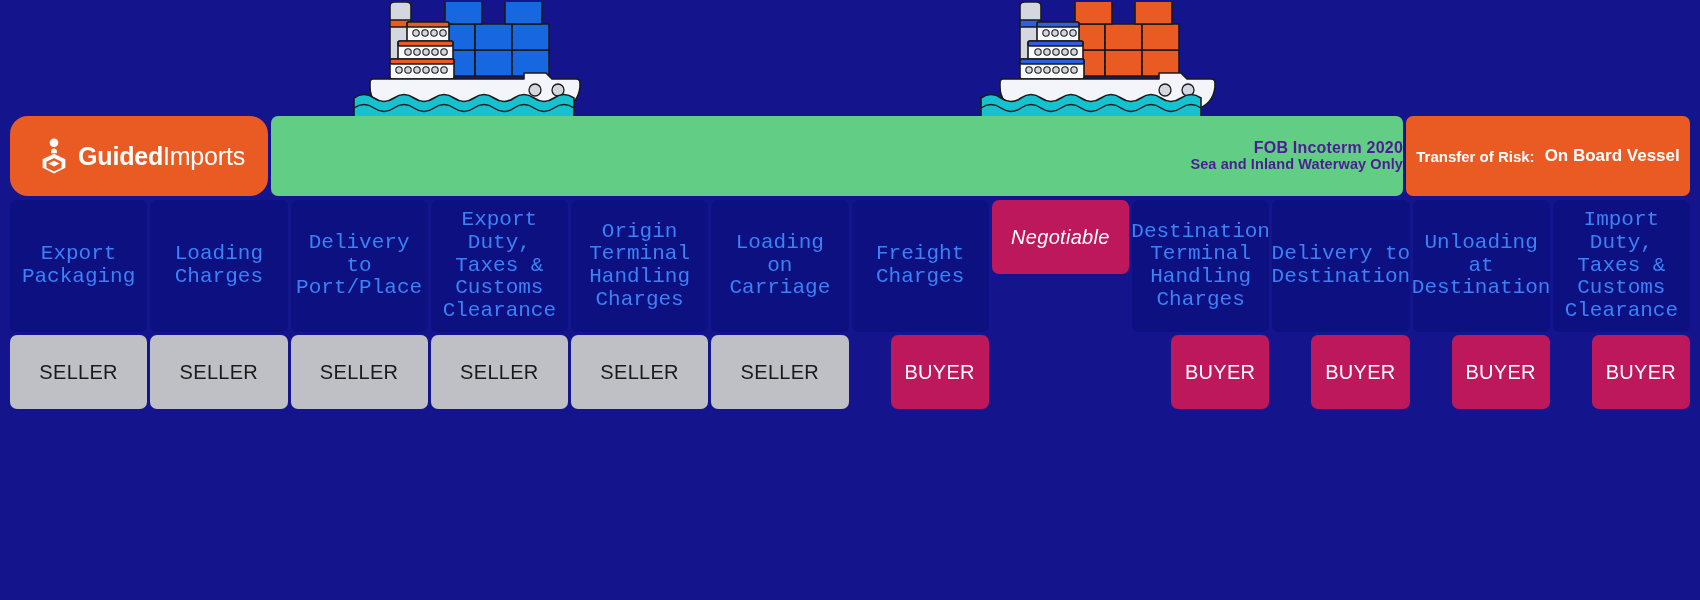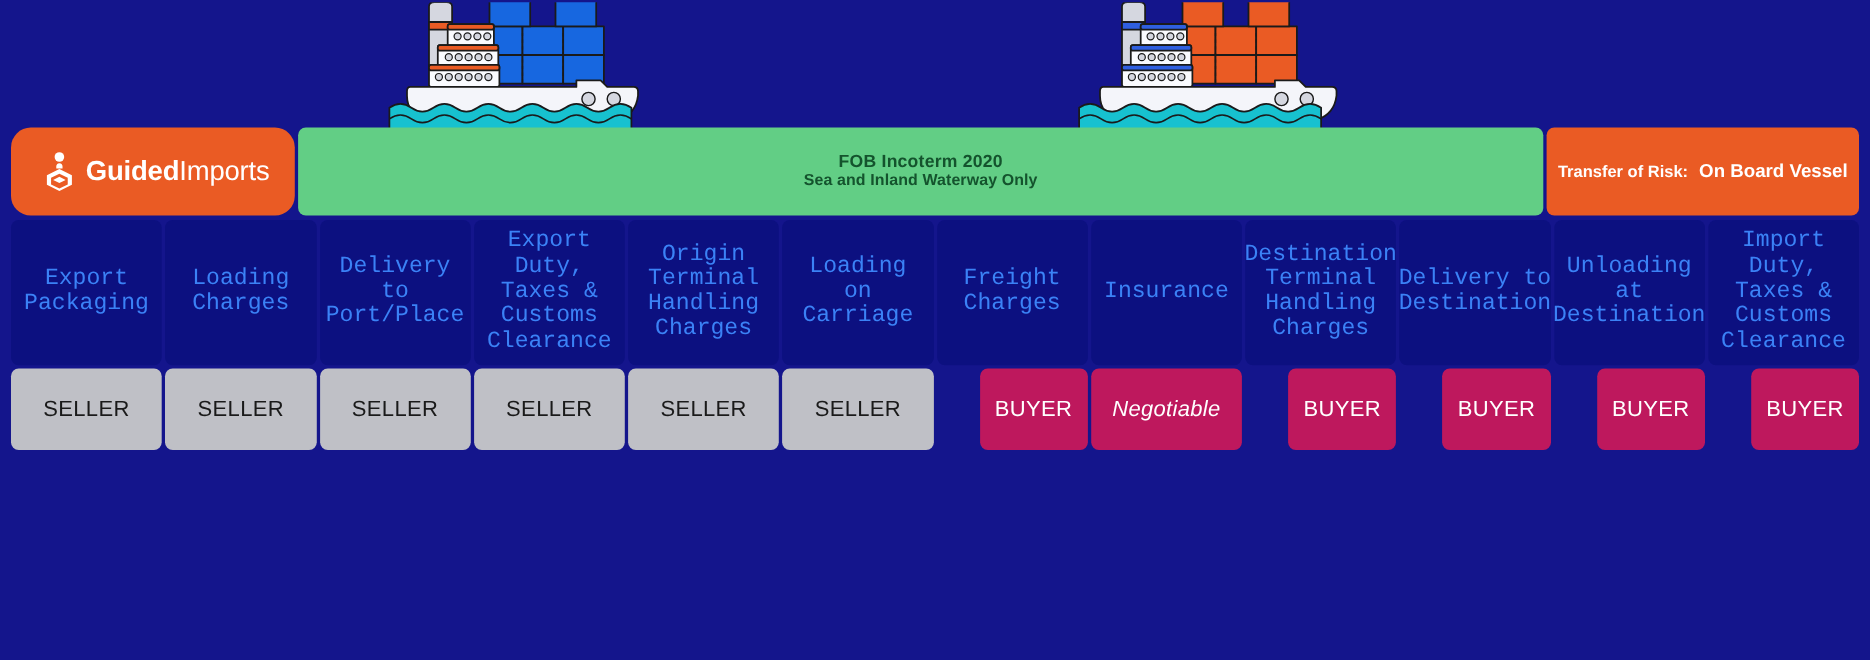--- a/index.html
+++ b/index.html
@@ -53,23 +53,23 @@
   }
   .logo-text .bold { font-weight: bold; }
   .logo-text .light { font-weight: 300; }
 
   .title-box {
     flex: 1;
     background: #62ce85;
     border-radius: 7px;
     display: flex;
     flex-direction: column;
-    align-items: center;
-    justify-content: center;
-    color: #14532d;
+    align-items: flex-end;
+    justify-content: center;
+    color: #4c1d95;
     line-height: 1.06;
   }
   .title-kicker { font-size: 16px; font-weight: bold; letter-spacing: 0.2px; }
   .title-main   { font-size: 30px; font-weight: bold; letter-spacing: 0.1px; margin: 2px 0 2px; }
   .title-sub    { font-size: 14.5px; font-weight: bold; letter-spacing: 0.1px; }
 
   .risk-box {
     width: 284px;
     background: #ea5b24;
     border-radius: 7px;
@@ -302,21 +302,20 @@
 on
 Carriage</div>
         <div class="cost-party party-seller">SELLER</div>
       </div>
       <div class="cost-col">
         <div class="cost-head">Freight
 Charges</div>
         <div class="cost-party party-buyer">BUYER</div>
       </div>
       <div class="cost-col">
-        <div class="cost-head">Insurance</div>
         <div class="cost-party party-negotiable">Negotiable</div>
       </div>
       <div class="cost-col">
         <div class="cost-head">Destination
 Terminal
 Handling
 Charges</div>
         <div class="cost-party party-buyer">BUYER</div>
       </div>
       <div class="cost-col">

